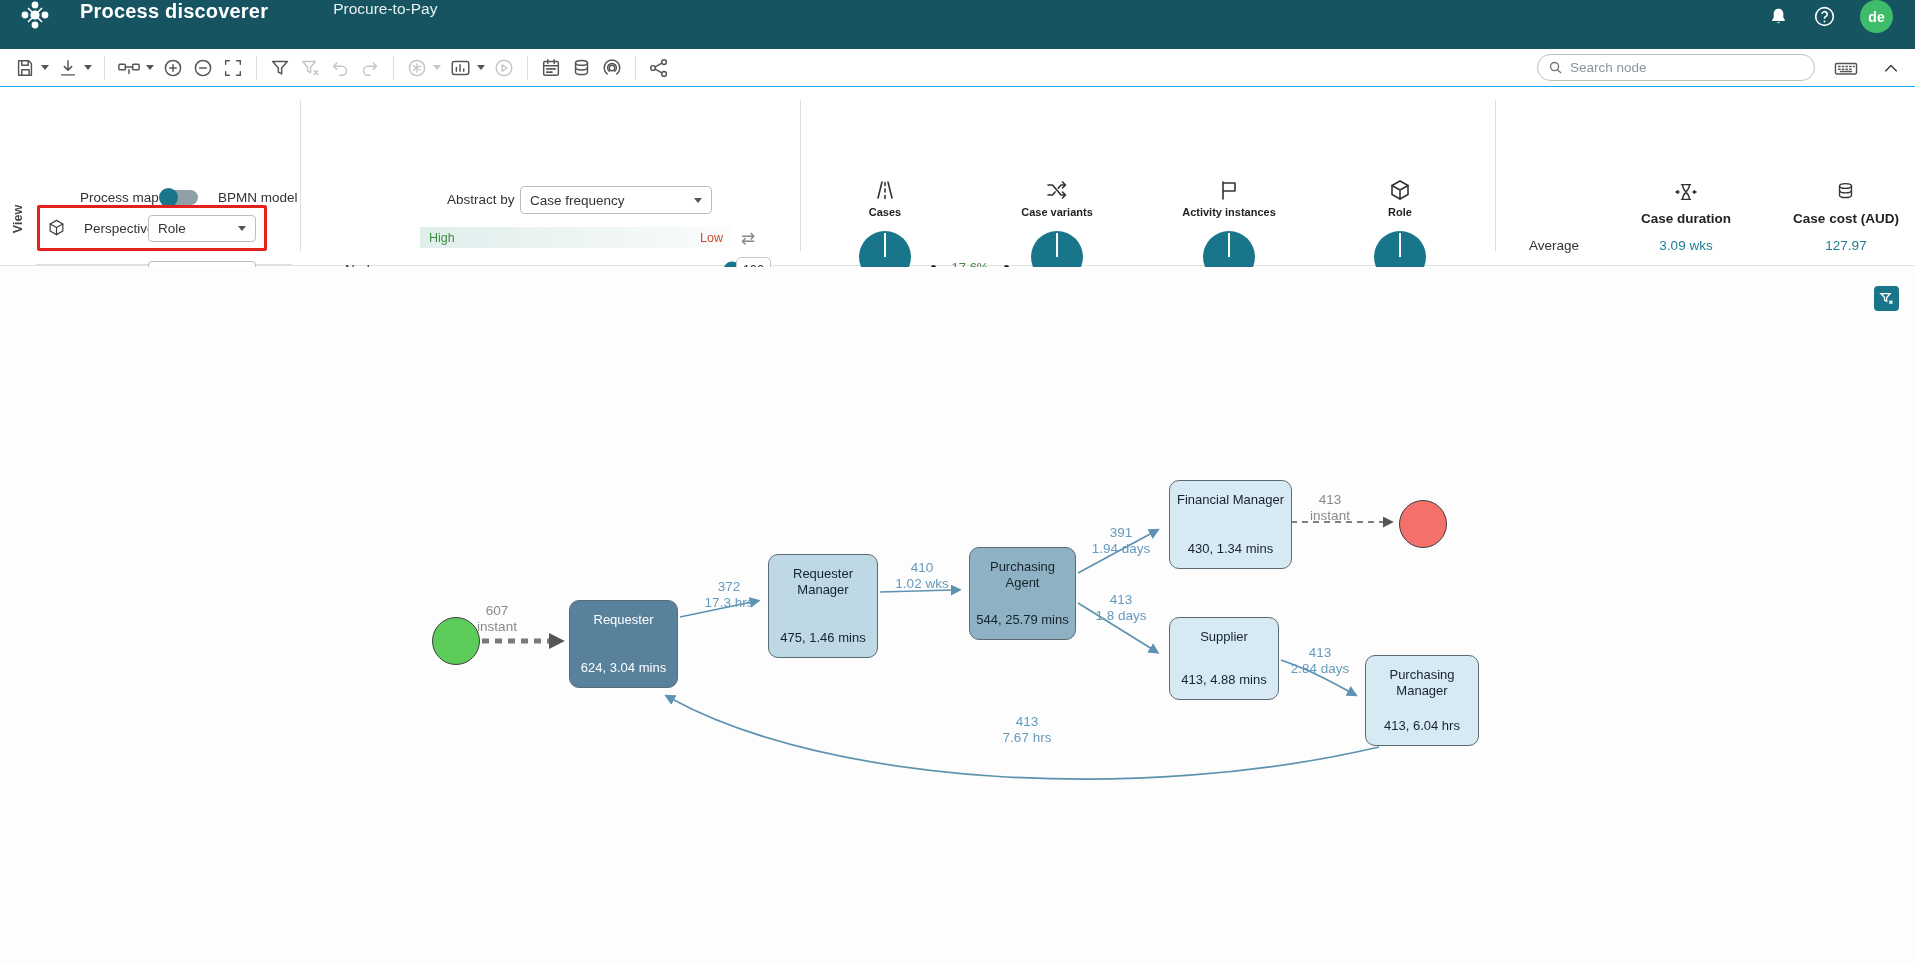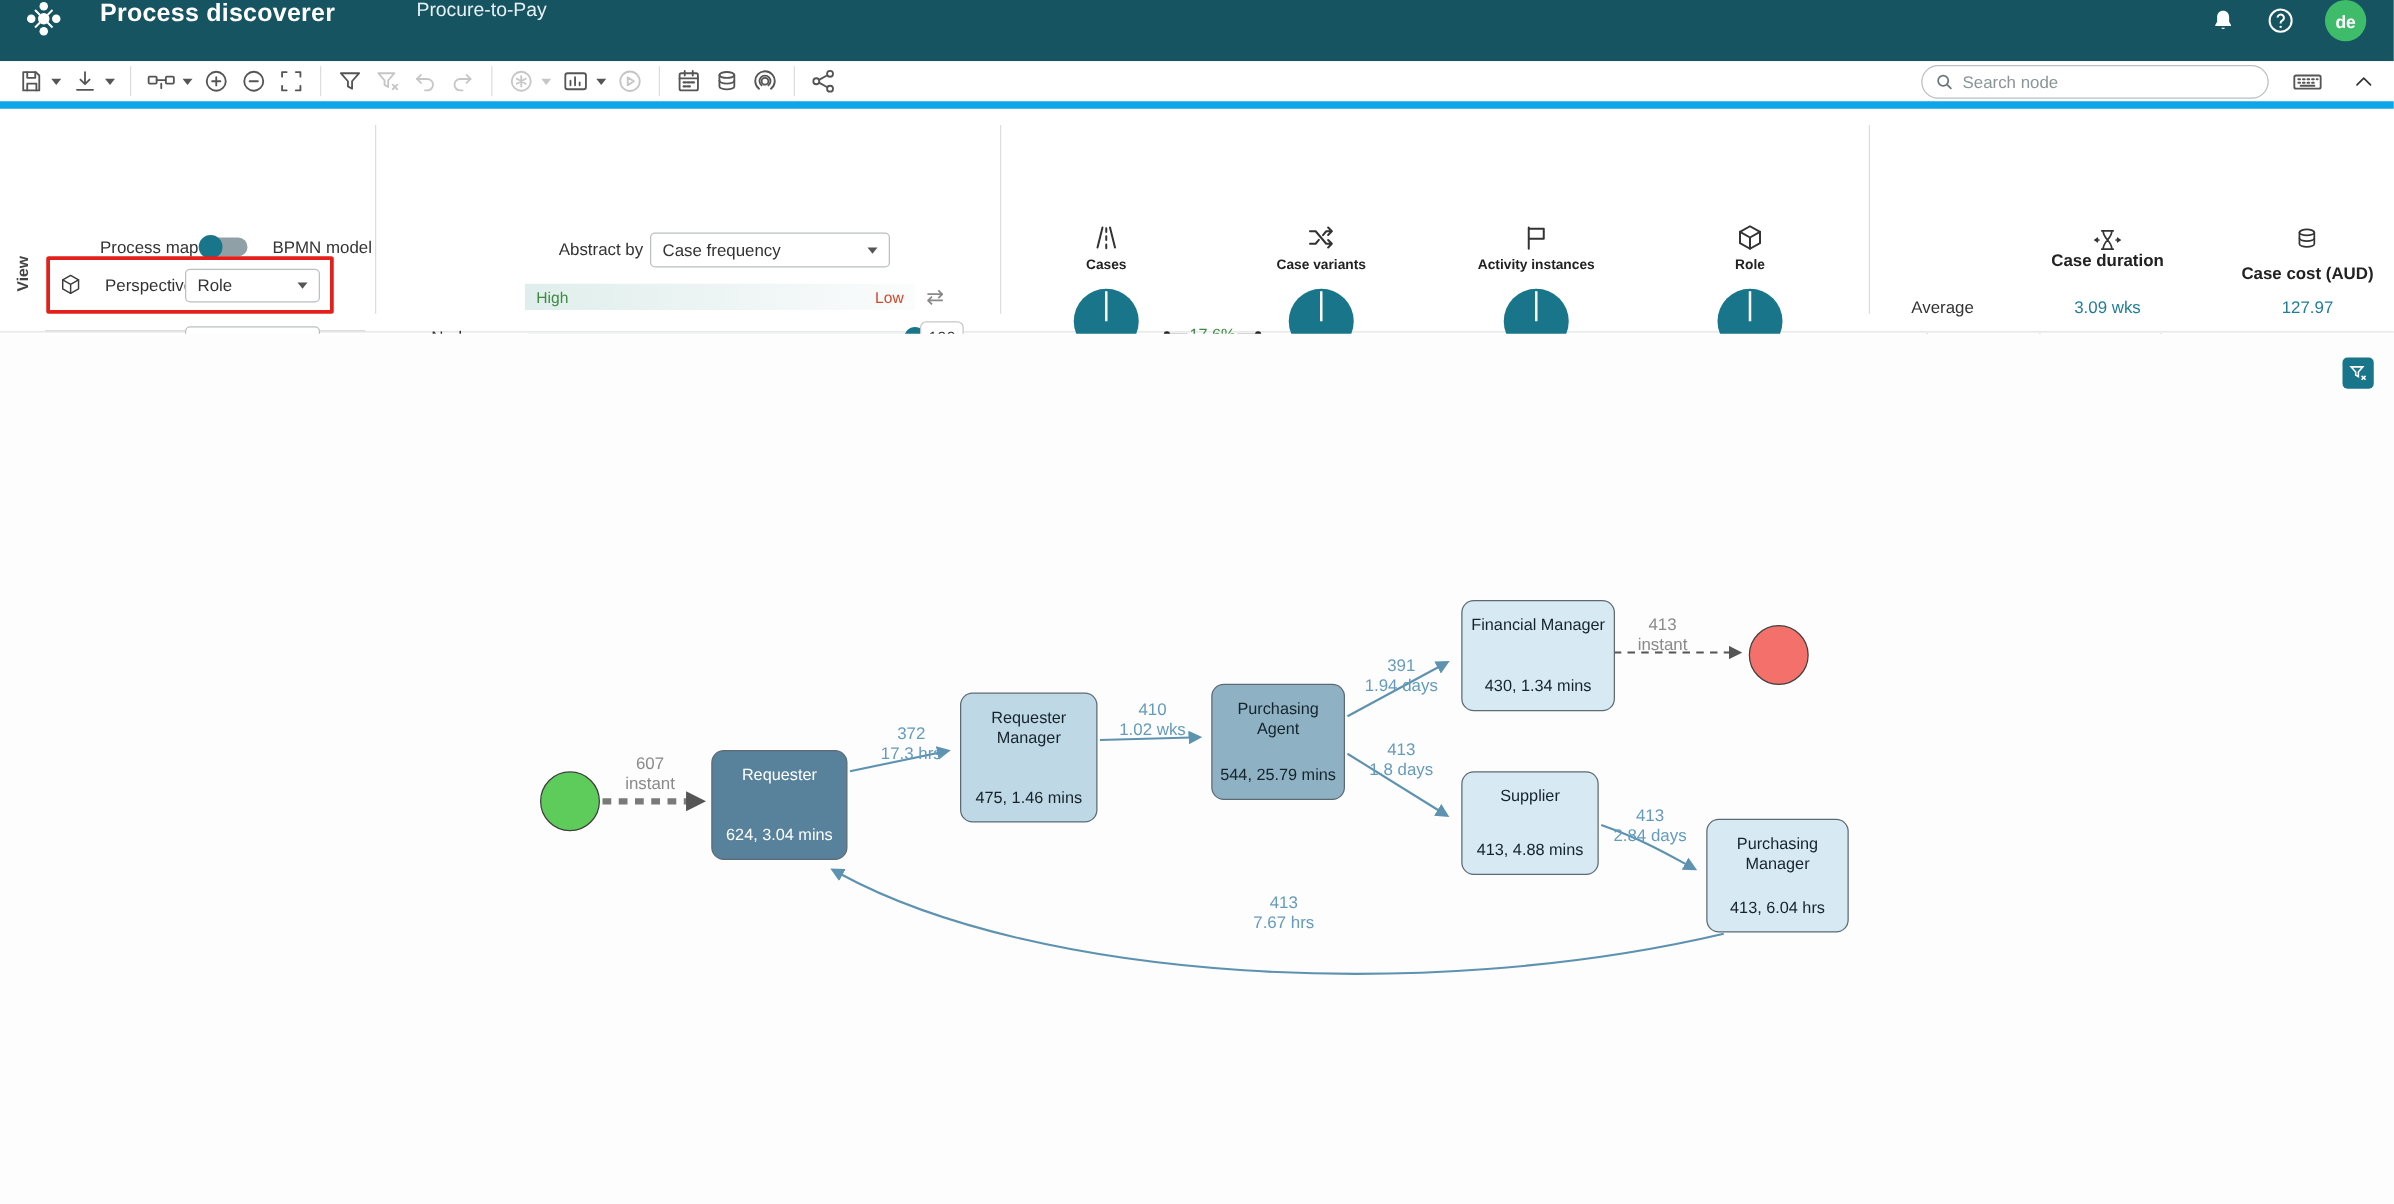--- a/index.html
+++ b/index.html
@@ -13,21 +13,21 @@
   #logo { width:30px; height:30px; margin-left:20px; }
   #app-title { color:#fff; font-size:20px; font-weight:bold; margin-left:30px; letter-spacing:.2px; }
   #dataset-tab { color:#e8f1f3; font-size:15.5px; margin-left:65px; cursor:pointer; }
   #topbar-right { margin-left:auto; display:flex; align-items:center; gap:24px; margin-right:22px; }
   .topbar-ico svg { display:block; }
   #avatar { width:33px; height:33px; border-radius:50%; background:#3fbc6a; color:#fff;
     font-size:14px; font-weight:bold; display:flex; align-items:center; justify-content:center; }
 
   
   #toolbar { position:absolute; left:0; top:49px; width:1915px; height:38px; background:#fff;
-    border-bottom:6px solid #0ea5e9; display:flex; align-items:center; padding:0 10px; }
+    border-bottom:1px solid #0ea5e9; display:flex; align-items:center; padding:0 10px; }
   .tbtn { height:28px; display:flex; align-items:center; justify-content:center; gap:2px;
     padding:0 4px; cursor:pointer; border-radius:3px; }
   .tbtn svg { stroke:#555; fill:none; stroke-width:1.6; stroke-linecap:round; stroke-linejoin:round; }
   .tbtn.disabled svg { stroke:#c6c6c6; }
   .tbtn .caret { width:0; height:0; border-left:4px solid transparent; border-right:4px solid transparent;
     border-top:5px solid #555; margin-left:3px; }
   .tbtn.disabled .caret { border-top-color:#c6c6c6; }
   .tsep { width:1px; height:24px; background:#ddd; margin:0 8px; }
   #search-wrap { margin-left:auto; display:flex; align-items:center; gap:14px; }
   #search-box { width:278px; height:27px; border:1px solid #b9bfc2; border-radius:14px;
@@ -446,21 +446,21 @@
     <div class="stat-pct">100%</div>
     <div class="stat-ratio bold">6 / 6</div>
   </div>
 
   <div class="mico" style="left:1674px; top:93px;">
     <svg width="24" height="22" viewBox="0 0 26 24">
         <path d="M8 4h10M8 20h10M9.2 4c0 7.5 7.6 8.5 7.6 16M16.8 4c0 7.5-7.6 8.5-7.6 16"></path>
         <path d="M2 12h3.5M24 12h-3.5M4.2 10.5L2.5 12l1.7 1.5M21.8 10.5l1.7 1.5-1.7 1.5"></path>
       </svg>
   </div>
-  <div class="mhead" style="left:1601px; top:113px; width:170px;">Case duration</div>
+  <div class="mhead" style="left:1601px; top:123px; width:170px;">Case duration</div>
   <div class="mico" style="left:1834px; top:92px;">
     <svg width="23" height="22" viewBox="0 0 24 24">
         <ellipse cx="12" cy="6.5" rx="6.5" ry="2.6"></ellipse>
         <path d="M5.5 6.5v5c0 1.4 2.9 2.6 6.5 2.6s6.5-1.2 6.5-2.6v-5"></path>
         <path d="M5.5 11.5v5c0 1.4 2.9 2.6 6.5 2.6s6.5-1.2 6.5-2.6v-5"></path>
       </svg>
   </div>
   <div class="mhead" style="left:1761px; top:123px; width:170px;">Case cost (AUD)</div>
 
   <div class="mrow-label" style="top:150px;">Average</div>
@@ -549,21 +549,21 @@
   </div>
   <div class="node light" style="left:1169px; top:350px; width:110px; height:83px;">
     <span class="nname">Supplier</span>
     <span class="nstats">413, 4.88 mins</span>
   </div>
   <div class="node light" style="left:1365px; top:388px; width:114px; height:91px;">
     <span class="nname">Purchasing Manager</span>
     <span class="nstats">413, 6.04 hrs</span>
   </div>
 
-  <div class="elabel gray" style="left:520px; top:336px;">
+  <div class="elabel gray" style="left:497px; top:336px;">
     <div>607</div>
       <div>instant</div>
   </div>
   <div class="elabel" style="left:729px; top:312px;">
     <div>372</div>
       <div>17.3 hrs</div>
   </div>
   <div class="elabel" style="left:922px; top:293px;">
     <div>410</div>
       <div>1.02 wks</div>

